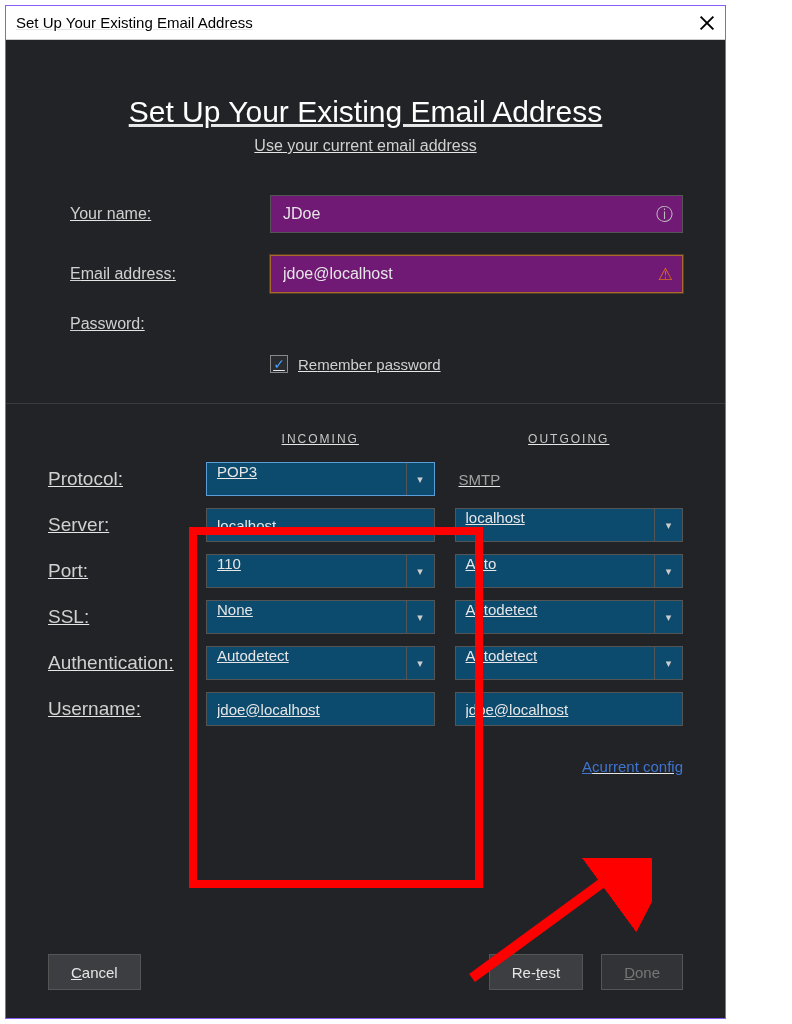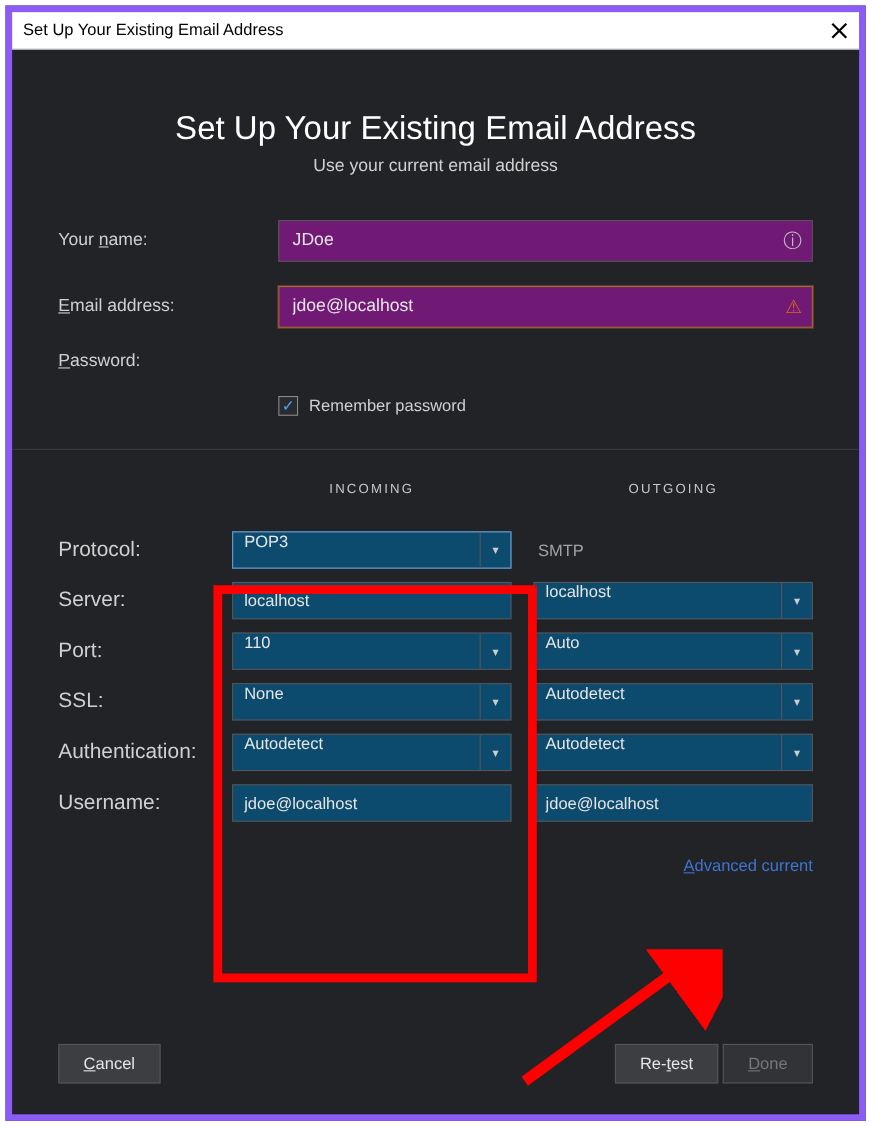--- a/index.html
+++ b/index.html
@@ -5,26 +5,27 @@
   * { box-sizing: border-box; margin: 0; padding: 0; }
   body {
     background: #fff;
     font-family: "Segoe UI", Arial, sans-serif;
     width: 792px;
     height: 1024px;
     overflow: hidden;
   }
   .window {
     position: relative;
-    width: 782px;
+    width: 721px;
     height: 1014px;
     margin: 5px;
-    border: 6px solid #8b5cf6;
+    border: 1px solid #8b5cf6;
     background: #222326;
     color: #e6e6e6;
+    text-decoration: underline;
   }
   .titlebar {
     height: 34px;
     background: #fff;
     color: #000;
     display: flex;
     align-items: center;
     justify-content: space-between;
     padding: 0 10px;
     border-bottom: 1px solid #ccc;
@@ -54,21 +55,21 @@
     font-size: 30px;
     color: #fff;
     margin-bottom: 8px;
   }
   .header .sub {
     font-size: 16px;
     color: #d0d0d0;
   }
 
   .form {
-    padding: 10px 42px 0 42px;
+    padding: 10px 42px 0 64px;
   }
   .row {
     display: flex;
     align-items: center;
     margin-bottom: 22px;
   }
   .row label {
     width: 200px;
     font-size: 16px;
     color: #d0d0d0;
@@ -128,21 +129,21 @@
     background: #3a3b3e;
     margin: 20px 0 0;
   }
 
   .config {
     padding: 28px 42px 10px 42px;
     position: relative;
   }
   .cols-head {
     display: flex;
-    margin-bottom: 32px;
+    margin-bottom: 16px;
   }
   .cols-head .spacer { width: 158px; }
   .cols-head .colh {
     flex: 1;
     text-align: center;
     font-size: 12px;
     letter-spacing: 2px;
     color: #c8c8c8;
   }
   .cols-head .gap { width: 20px; }
@@ -224,21 +225,21 @@
     color: #e6e6e6;
     font-size: 15px;
     display: inline-flex;
     align-items: center;
     cursor: pointer;
   }
   .btn.disabled {
     color: #777;
     background: #323336;
   }
-  .btn-group { display: flex; gap: 4px; }
+  .btn-group { display: flex; gap: 18px; }
   .btn .u { text-decoration: underline; }
 
   
   .anno-box {
     position: absolute;
     border: 8px solid #f00;
     pointer-events: none;
     left: 183px;
     top: 521px;
     width: 294px;
@@ -396,21 +397,21 @@
       </div>
       <div class="cgap"></div>
       <div class="ccol">
         <input class="field" value="jdoe@localhost" style="">
       </div>
     </div>
 
   </div>
 
   <div class="adv-link">
-    <a href="#"><span class="u">A</span><span>dvanced current</span></a>
+    <a href="#"><span class="u">A</span><span>current config</span></a>
   </div>
 
   <div class="buttons">
     <div class="btn">
         <span class="u">C</span>
         <span>ancel</span>
       </div>
     <div class="btn-group">
       <div class="btn">
           <span>Re-</span>

